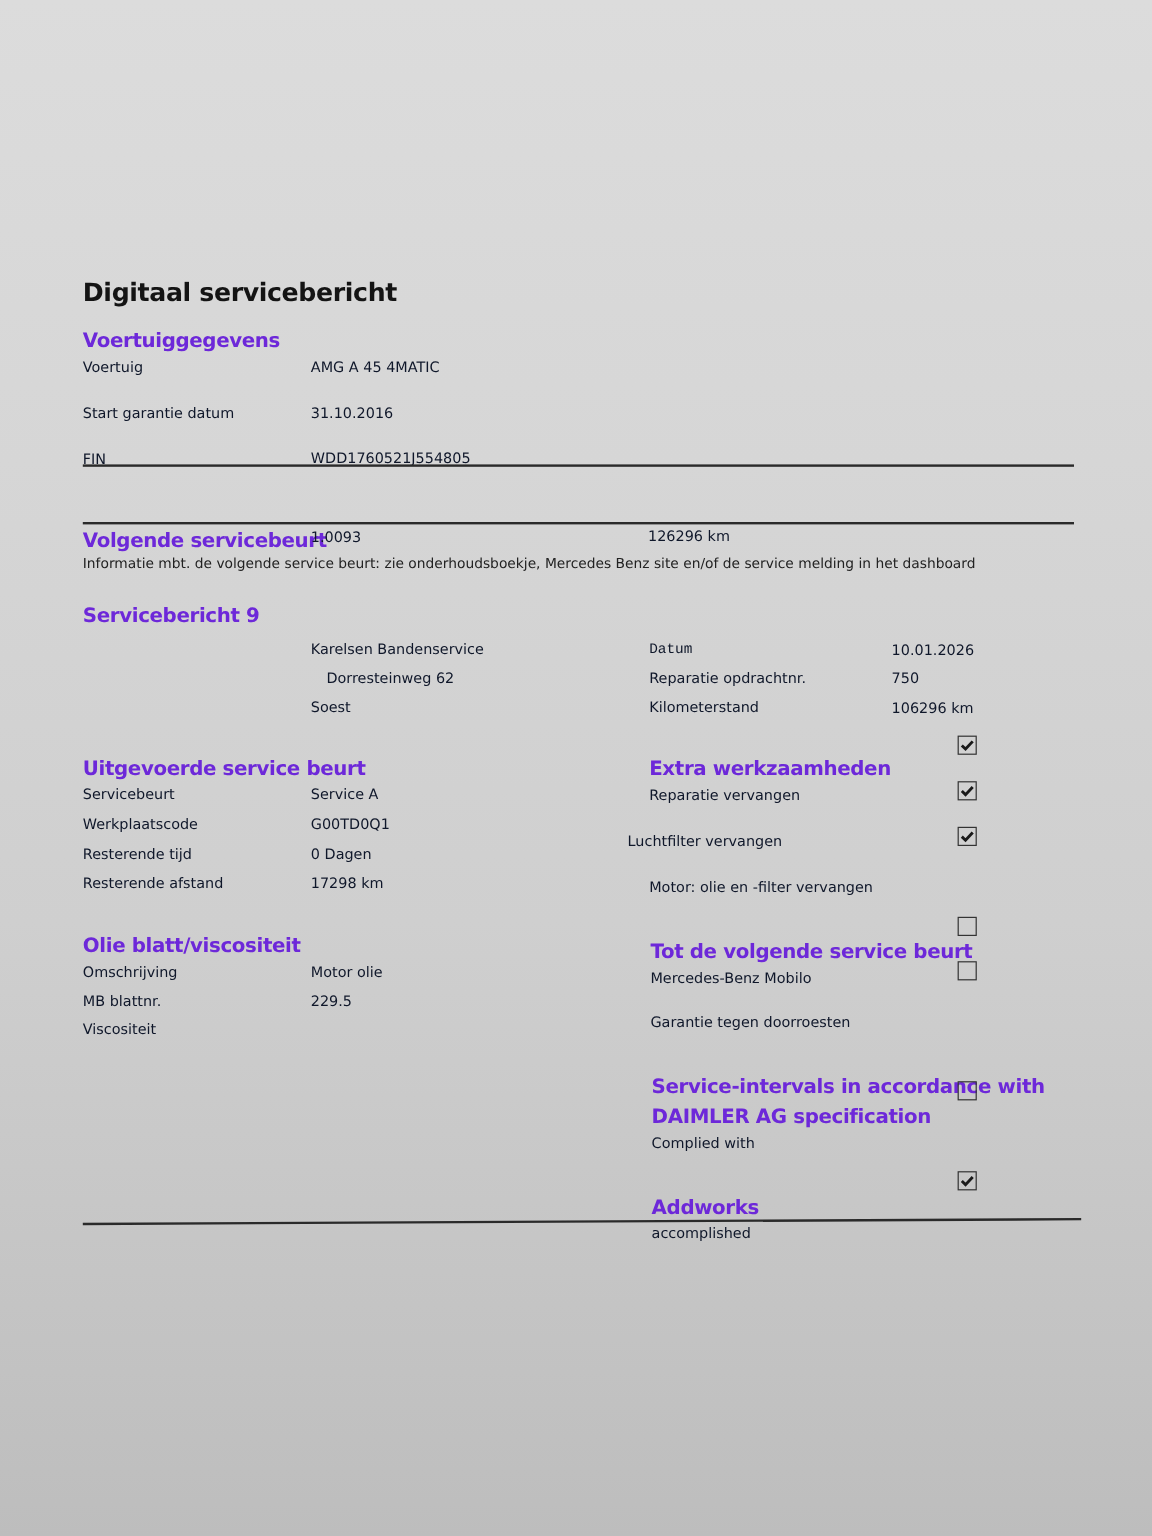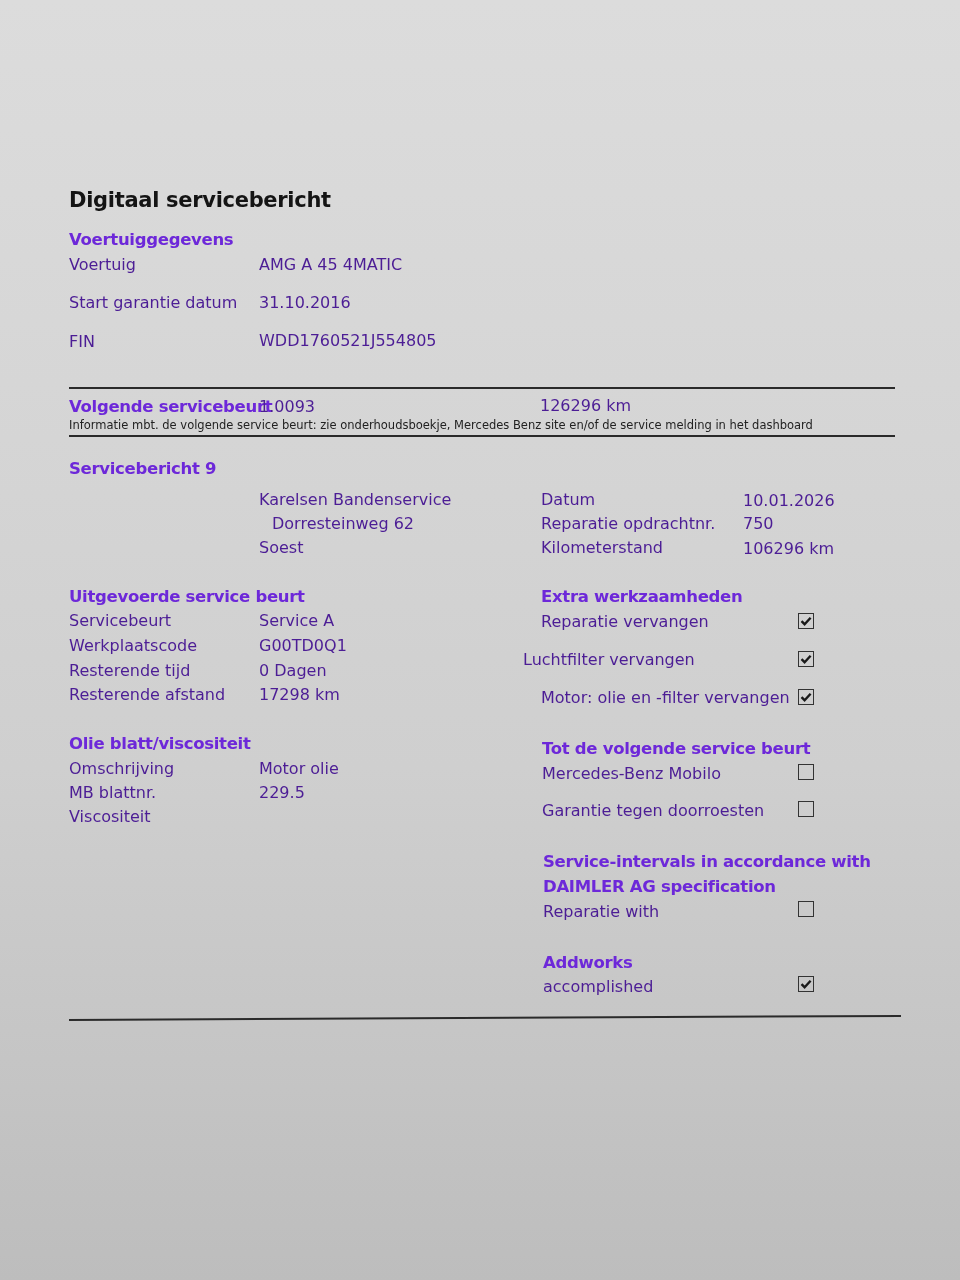--- a/index.html
+++ b/index.html
@@ -8,36 +8,36 @@
     }
     body {
       width: 960px;
       height: 1280px;
       position: relative;
       overflow: hidden;
       background: linear-gradient(180deg, #dcdcdc 0%, #d6d6d6 30%, #cfcfcf 60%, #c4c4c4 85%, #bdbdbd 100%);
       font-family: "DejaVu Sans", "Liberation Sans", sans-serif;
       color: #1e1e1e;
     }
-    .abs { position: absolute; white-space: nowrap; }
+    .abs { position: absolute; white-space: nowrap; margin-top: 44px; }
     .title {
       font-size: 21px;
       font-weight: bold;
       color: #141414;
       letter-spacing: -0.3px;
     }
     .heading {
       font-size: 16.5px;
       font-weight: bold;
       color: #6d28d9;
       letter-spacing: -0.3px;
     }
     .txt {
-      font-size: 16px;
-      color: #4c1d95;
+      font-size: 12px;
+      color: #0f172a;
     }
     .small {
       font-size: 11.5px;
       color: #222;
     }
     .rule {
       position: absolute;
       height: 2px;
       background: #2a2a2a;
     }
@@ -80,21 +80,21 @@
   <div class="abs small" style="left:69px; top:418px;">Informatie mbt. de volgende service beurt: zie onderhoudsboekje, Mercedes Benz site en/of de service melding in het dashboard</div>
 </div>
 <div class="rule" style="left:69px; top:435px; width:826px;"></div>
 
 <div>
   <div class="abs heading" style="left:69px; top:459px;">Servicebericht 9</div>
   <div class="abs txt" style="left:259px; top:490px;">Karelsen Bandenservice</div>
   <div class="abs txt" style="left:272px; top:514px;">Dorresteinweg 62</div>
   <div class="abs txt" style="left:259px; top:538px;">Soest</div>
 
-  <div class="abs txt" style="left:541px; top:490px;">Datum</div>
+  <div class="abs txt" style="left:541px; top:490px;font-family:Liberation Mono, monospace;">Datum</div>
   <div class="abs txt" style="left:743px; top:491px;">10.01.2026</div>
   <div class="abs txt" style="left:541px; top:514px;">Reparatie opdrachtnr.</div>
   <div class="abs txt" style="left:743px; top:514px;">750</div>
   <div class="abs txt" style="left:541px; top:538px;">Kilometerstand</div>
   <div class="abs txt" style="left:743px; top:539px;">106296 km</div>
 </div>
 
 <div>
   <div class="abs heading" style="left:69px; top:587px;">Uitgevoerde service beurt</div>
   <div class="abs txt" style="left:69px; top:611px;">Servicebeurt</div>
@@ -152,21 +152,21 @@
 
   <div class="abs txt" style="left:542px; top:801px;">Garantie tegen doorroesten</div>
   <div class="cb unchecked" style="left:798px; top:801px;">
     
   </div>
 </div>
 
 <div>
   <div class="abs heading" style="left:543px; top:852px;">Service-intervals in accordance with</div>
   <div class="abs heading" style="left:543px; top:877px;">DAIMLER AG specification</div>
-  <div class="abs txt" style="left:543px; top:902px;">Reparatie with</div>
+  <div class="abs txt" style="left:543px; top:902px;">Complied with</div>
   <div class="cb unchecked" style="left:798px; top:901px;">
     
   </div>
 </div>
 
 <div>
   <div class="abs heading" style="left:543px; top:953px;">Addworks</div>
   <div class="abs txt" style="left:543px; top:977px;">accomplished</div>
   <div class="cb" style="left:798px; top:976px;">
     <svg viewBox="0 0 12 12">

